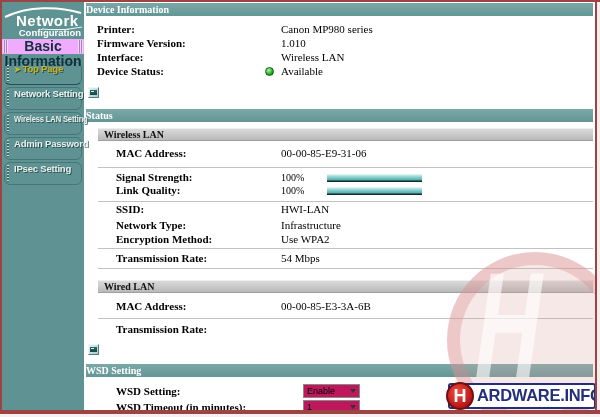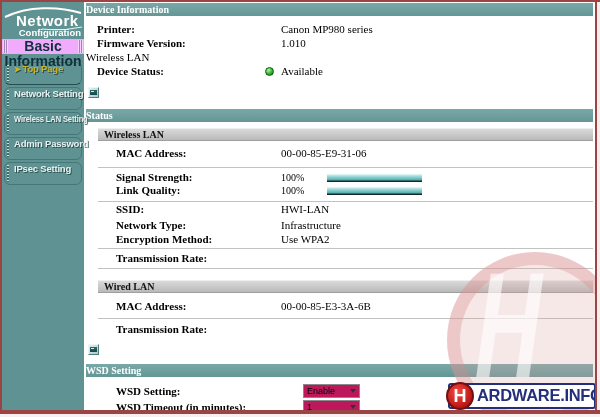--- a/index.html
+++ b/index.html
@@ -167,20 +167,21 @@
     <div class="mt6">
       <div class="row">
         <span class="label">Printer:</span>
         <span class="value">Canon MP980 series</span>
       </div>
       <div class="row">
         <span class="label">Firmware Version:</span>
         <span class="value">1.010</span>
       </div>
       <div class="row">
+        <span class="label">Interface:</span>
         <span class="value">Wireless LAN</span>
       </div>
       <div class="row">
         <span class="label">Device Status:</span>
         <span class="value">
           <span class="orb"></span>
           <span>Available</span>
         </span>
       </div>
     </div>
@@ -231,20 +232,21 @@
     </div>
     <div class="row indent">
       <span class="label">Encryption Method:</span>
       <span class="value">Use WPA2</span>
     </div>
 
     <div class="divider mt2"></div>
 
     <div class="row indent mt2">
       <span class="label">Transmission Rate:</span>
+      <span class="value">54 Mbps</span>
     </div>
 
     <div class="divider mt3"></div>
 
     <div class="sub-bar mt11">Wired LAN</div>
 
     <div class="row indent mt6">
       <span class="label">MAC Address:</span>
       <span class="value">00-00-85-E3-3A-6B</span>
     </div>

